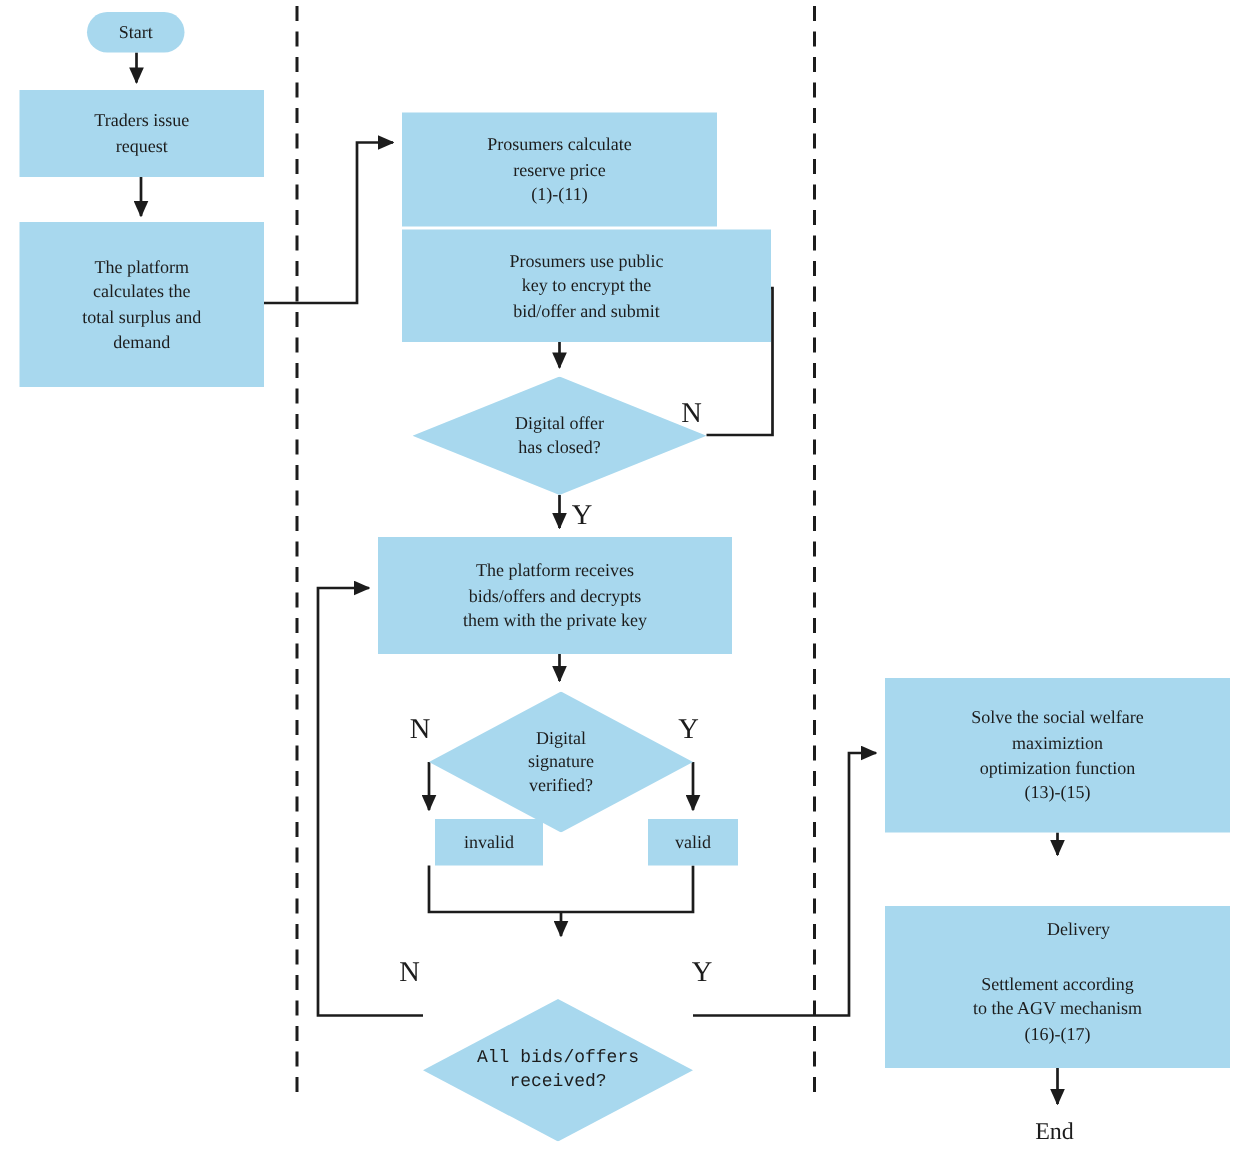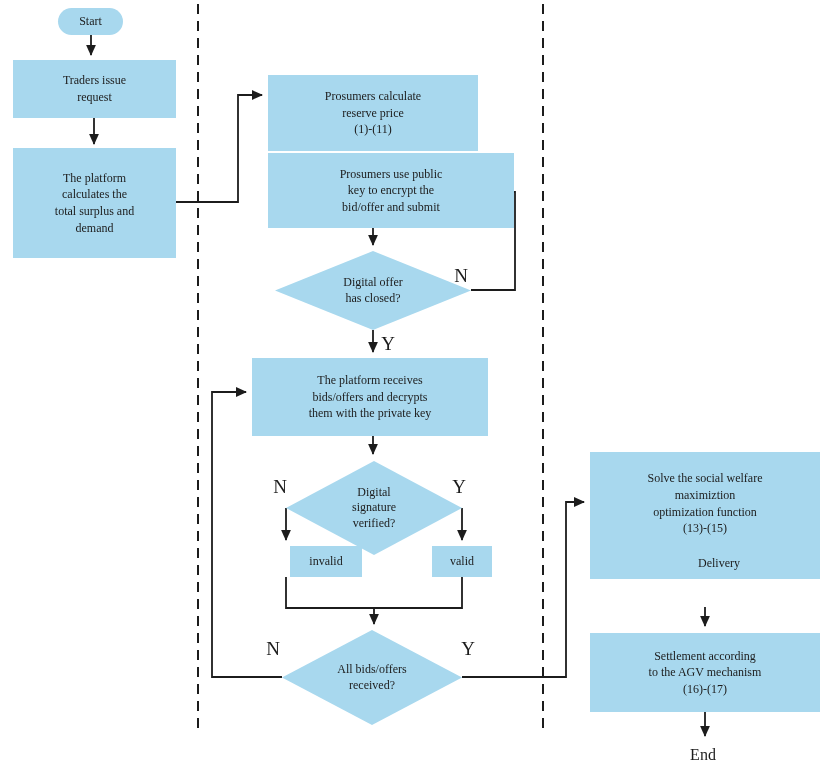--- a/index.html
+++ b/index.html
@@ -108,29 +108,29 @@
 them with the private key</div>
 
   <div class="node diamond" style="left:286px; top:461px; width:176px; height:94px;">Digital
 signature
 verified?</div>
 
   <div class="node" style="left:250px; top:546px; width:72px; height:31px;margin-left:40px;">invalid</div>
 
   <div class="node" style="left:432px; top:546px; width:60px; height:31px;">valid</div>
 
-  <div class="node diamond" style="left:282px; top:630px; width:180px; height:95px;">All bids/offers
+  <div class="node diamond" style="left:282px; top:666px; width:180px; height:95px;font-family:Liberation Mono, monospace;">All bids/offers
 received?</div>
 
   <div class="node" style="left:590px; top:452px; width:230px; height:103px;">Solve the social welfare
 maximiztion
 optimization function
 (13)-(15)</div>
 
-  <div class="node" style="left:590px; top:548px; width:230px; height:31px;padding-left:28px;">Delivery</div>
+  <div class="node" style="left:590px; top:604px; width:230px; height:31px;padding-left:28px;">Delivery</div>
 
   <div class="node" style="left:590px; top:633px; width:230px; height:79px;">Settlement according
 to the AGV mechanism
 (16)-(17)</div>
 
   <div class="terminal-text" style="left:703px; top:755px;">End</div>
 
   <div class="edge-label" style="left:461px; top:276px;">N</div>
   <div class="edge-label" style="left:388px; top:344px;">Y</div>
   <div class="edge-label" style="left:280px; top:487px;">N</div>

